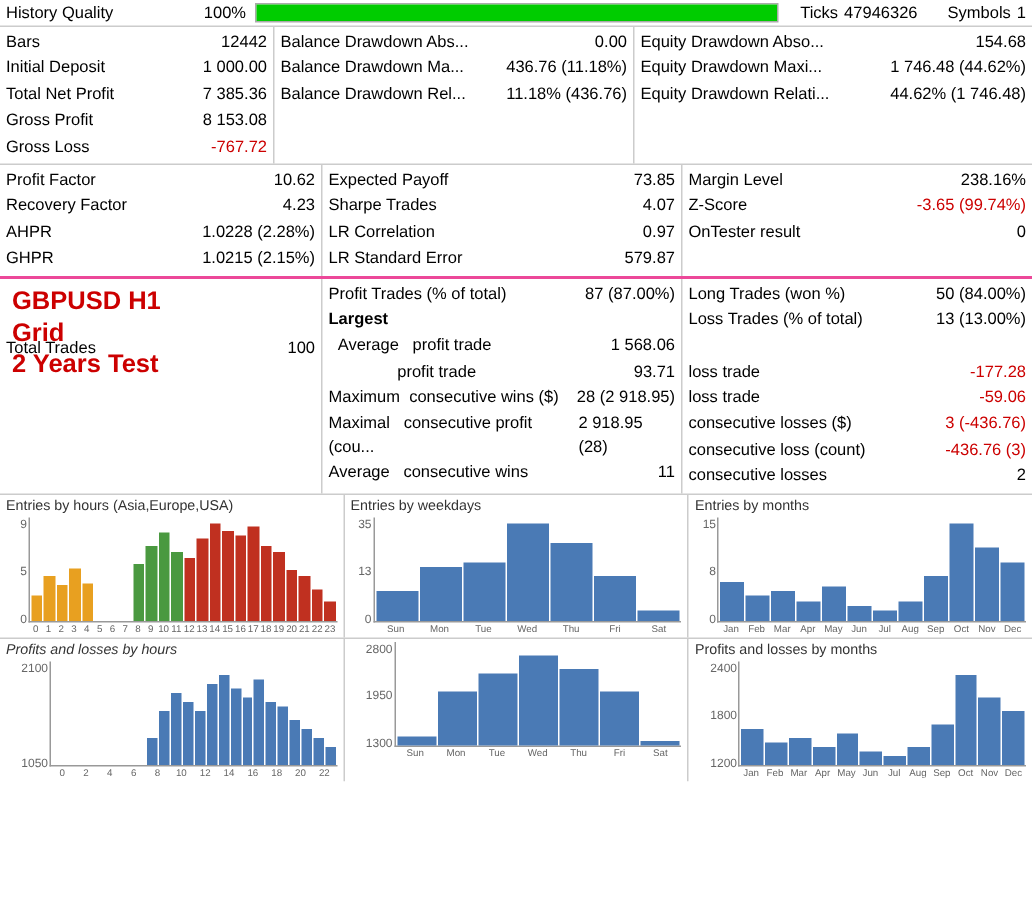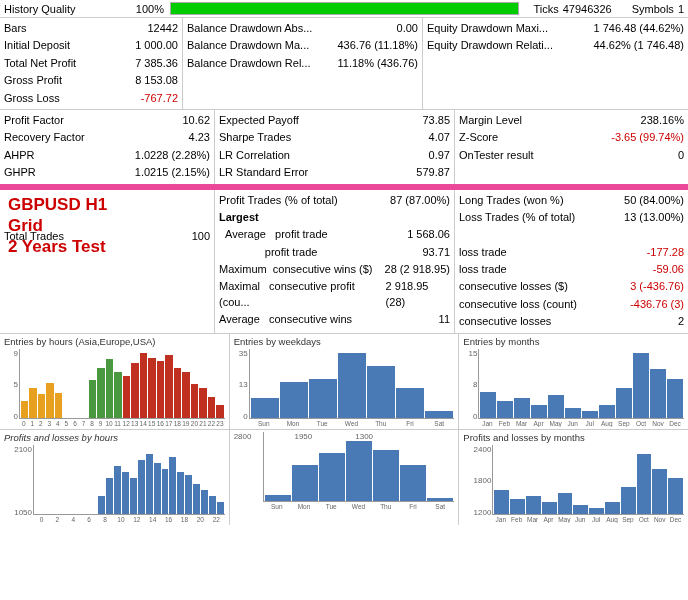--- a/index.html
+++ b/index.html
@@ -74,31 +74,35 @@
           <span>436.76 (11.18%)</span>
         </div>
         <div class="stat-row">
           <span>Balance Drawdown Rel...</span>
           <span>11.18% (436.76)</span>
         </div>
       </div>
 
       <div style="flex:1; padding:2px 4px;">
         <div class="stat-row">
+          <span>Equity Drawdown Abso...</span>
+          <span>154.68</span>
+        </div>
+        <div class="stat-row">
           <span>Equity Drawdown Maxi...</span>
           <span>1 746.48 (44.62%)</span>
         </div>
         <div class="stat-row">
           <span>Equity Drawdown Relati...</span>
           <span>44.62% (1 746.48)</span>
         </div>
       </div>
     </div>
 
-    <div style="display:flex; border-bottom:6px solid #ec4899;">
+    <div style="display:flex; border-bottom:2px solid #ec4899;">
 
       <div style="width:215px; border-right:1px solid #ccc; padding:2px 4px;">
         <div class="stat-row">
           <span>Profit Factor</span>
           <span>10.62</span>
         </div>
         <div class="stat-row">
           <span>Recovery Factor</span>
           <span>4.23</span>
         </div>
@@ -416,21 +420,21 @@
                 <span style="flex: 1 1 0%; text-align: center; overflow: hidden;">16</span>
                 <span style="flex: 1 1 0%; text-align: center; overflow: hidden;">18</span>
                 <span style="flex: 1 1 0%; text-align: center; overflow: hidden;">20</span>
                 <span style="flex: 1 1 0%; text-align: center; overflow: hidden;">22</span>
               </div>
             </div>
           </div>
         </div>
         <div style="flex: 1 1 0%; border-right: 1px solid rgb(204, 204, 204); padding: 2px 4px; overflow: hidden;">
           <div style="display: flex; position: relative;">
-            <div style="display: flex; flex-direction: row; justify-content: space-between; font-size: 8px; color: rgb(102, 102, 102); width: 28px; height: 72px; text-align: right; margin-right: 1px; gap: 43px;">
+            <div style="display: flex; flex-direction: column; justify-content: space-between; font-size: 8px; color: rgb(102, 102, 102); width: 28px; height: 72px; text-align: right; margin-right: 1px;">
               <span>2800</span>
               <span>1950</span>
               <span>1300</span>
             </div>
             <div style="flex: 1 1 0%; display: flex; flex-direction: column;">
               <div style="display: flex; align-items: flex-end; height: 70px; gap: 1px; border-bottom: 1px solid rgb(153, 153, 153); border-left: 1px solid rgb(153, 153, 153); padding: 0px 1px;">
                 <div style="flex: 1 1 0%; height: 6px; background: rgb(74, 122, 181); min-width: 2px;"></div>
                 <div style="flex: 1 1 0%; height: 36px; background: rgb(74, 122, 181); min-width: 2px;"></div>
                 <div style="flex: 1 1 0%; height: 48px; background: rgb(74, 122, 181); min-width: 2px;"></div>
                 <div style="flex: 1 1 0%; height: 60px; background: rgb(74, 122, 181); min-width: 2px;"></div>

